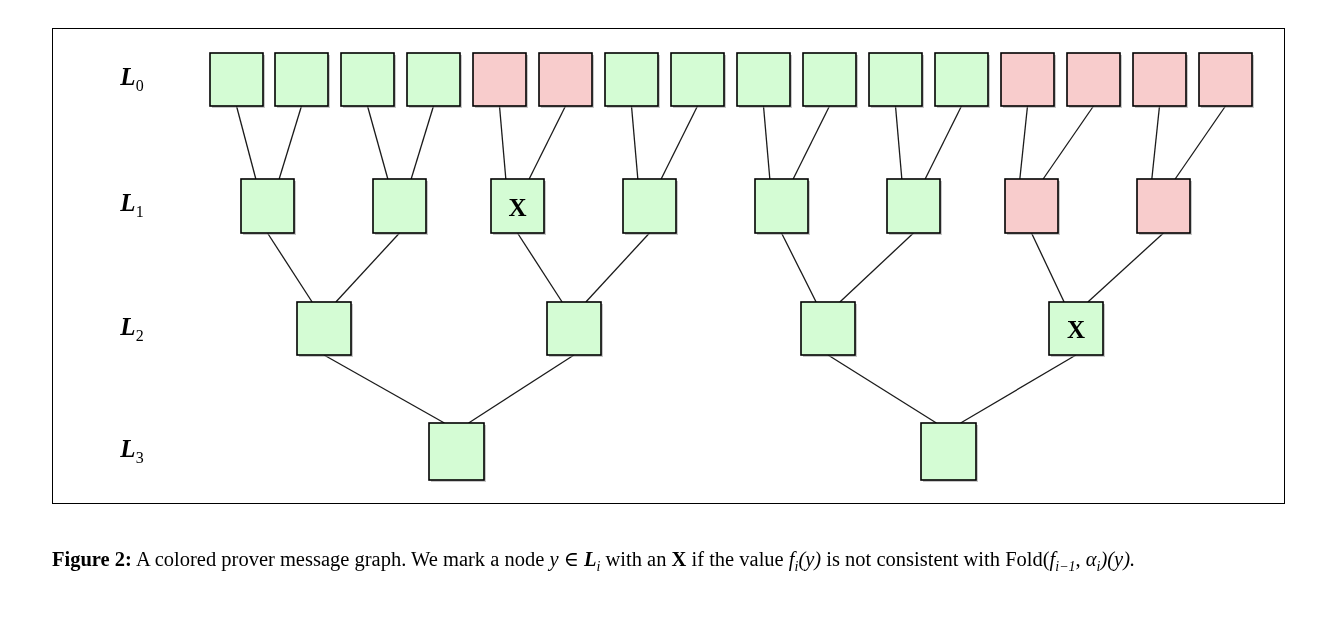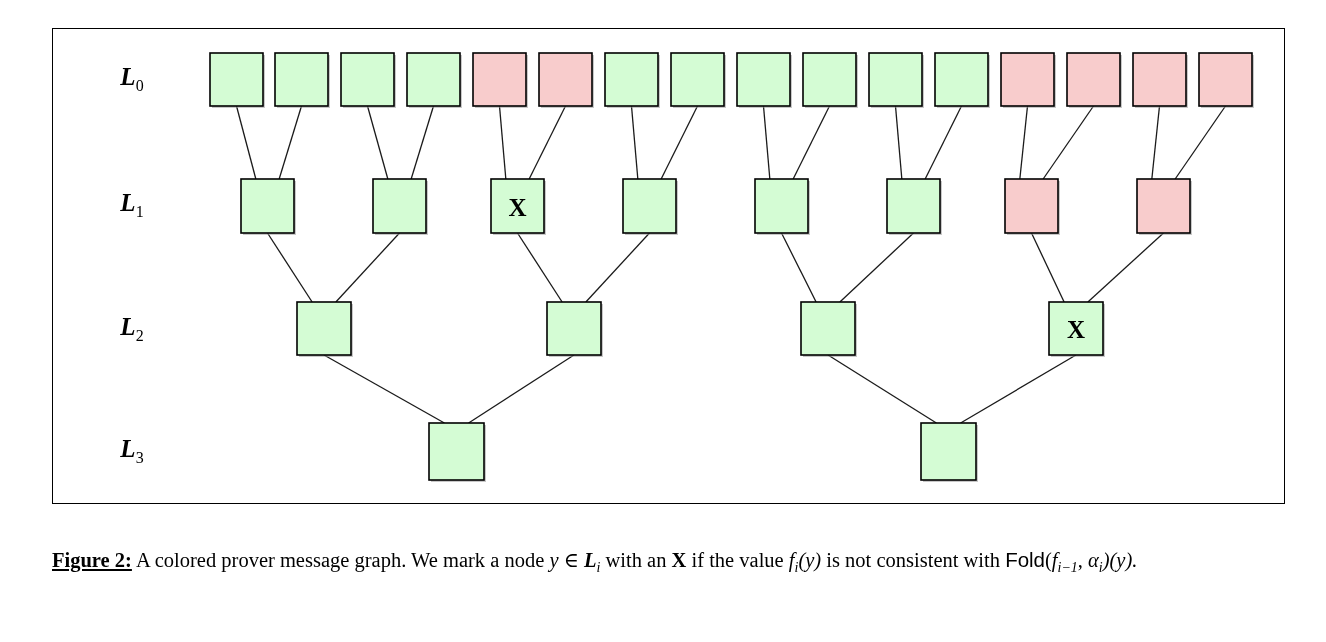--- a/index.html
+++ b/index.html
@@ -54,25 +54,24 @@
     position: absolute;
     left: 52px;
     top: 545px;
     width: 1233px;
     font-size: 20.5px;
     line-height: 1.42;
     text-align: left;
   }
   #caption .cap-label {
     font-weight: bold;
-    text-decoration: underline;
   }
   .mi { font-style: italic; }
   .sans-op {
-    font-family: Liberation Sans, sans-serif;
+    font-family: Liberation Serif, serif;
     font-style: normal;
   }
   .scr {
     font-family: "Liberation Serif", "DejaVu Serif", serif;
     font-style: italic;
     font-weight: bold;
   }
   sub {
     font-size: 0.68em;
     line-height: 0;

